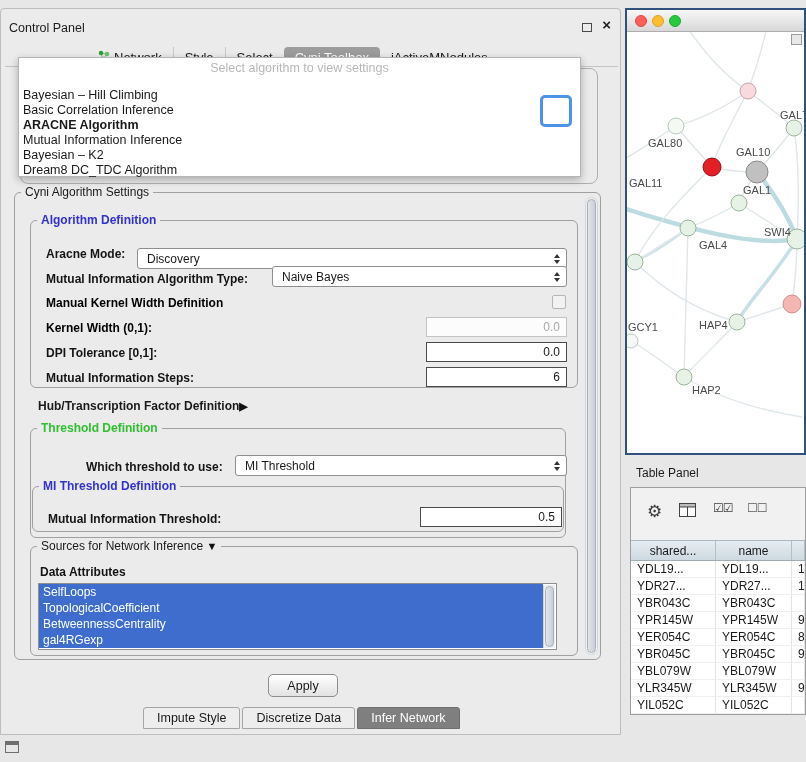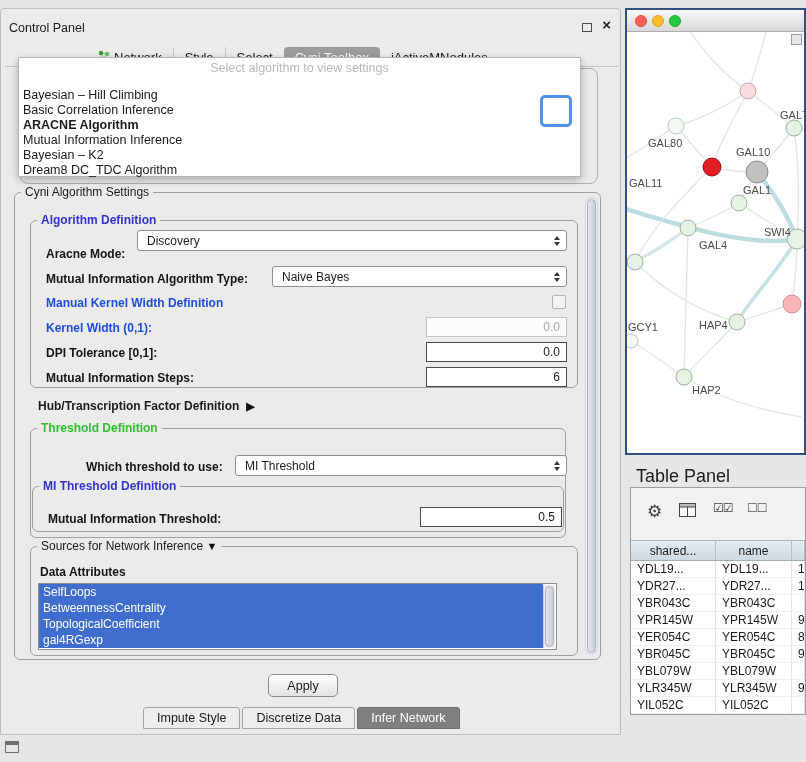--- a/index.html
+++ b/index.html
@@ -38,39 +38,39 @@
   .focus-box { left:540px; top:95px; width:32px; height:32px; background:#fff;
                border:3px solid #4f93e8; border-radius:5px; z-index:11; }
 
   
   .group { position:absolute; border:1px solid #a0a0a0; border-radius:6px; }
   .gtitle { position:absolute; top:-8px; left:6px; background:#ebebeb; padding:0 4px; font-size:12px; white-space:nowrap; }
   .t-blue { color:#3232cd; font-weight:bold; }
   .t-green { color:#2fbf2f; font-weight:bold; }
 
   .lbl { position:absolute; font-size:12px; font-weight:bold; color:#141414; white-space:nowrap; }
-  .lbl.dis { color:#1d4ed8; }
+  .lbl.dis { color:#000000; }
 
   .combo { position:absolute; height:21px; background:#fff; border:1px solid #8f8f8f; border-radius:3px;
            display:flex; align-items:center; font-size:12px; }
   .combo-val { padding-left:9px; flex:1; }
   .arrows { width:16px; display:flex; flex-direction:column; align-items:center; gap:2px; padding-right:2px; }
   .arrows i { display:block; width:0; height:0; border-left:3.5px solid transparent; border-right:3.5px solid transparent; }
   .arrows i.up { border-bottom:4px solid #333; }
   .arrows i.down { border-top:4px solid #333; }
 
   .field { position:absolute; height:20px; background:#fff; border:1px solid #4a4a4a;
            font-size:12px; display:flex; align-items:center; justify-content:flex-end; padding-right:6px; }
   .field.dis { border-color:#c3c3c3; color:#a8a8a8; background:#fcfcfc; }
   .checkbox { position:absolute; width:14px; height:14px; background:#f2f2f2; border:1px solid #b5b5b5; border-radius:2px; }
 
   .sb { position:absolute; background:#eef0f2; border:1px solid #d4d7da; border-radius:7px; }
   .sb .thumb { position:absolute; inset:1px; background:linear-gradient(90deg,#e3e7eb,#c8ced5); border:1px solid #a8b0ba; border-radius:6px; }
 
-  .hub-row { position:absolute; font-weight:bold; font-size:12px; display:flex; align-items:center; gap:7px; }
+  .hub-row { position:absolute; font-weight:bold; font-size:12px; display:flex; align-items:center; }
   .tri { font-size:11px; color:#111; }
 
   .attr-list { position:absolute; background:#fff; border:1px solid #8f8f8f; overflow:hidden; }
   .attr-item { height:16px; line-height:16px; background:#3e6dcd; color:#fff; font-size:12px; padding-left:4px; width:calc(100% - 13px); }
   .list-sb { position:absolute; top:1px; right:1px; bottom:1px; width:12px; background:#eceef0; border-left:1px solid #d0d3d6; }
   .list-sb .thumb { position:absolute; inset:1px; background:linear-gradient(90deg,#e3e7eb,#c8ced5); border:1px solid #a8b0ba; border-radius:5px; }
 
   .btn-apply { position:absolute; left:268px; top:674px; width:70px; height:23px; border:1px solid #8d8d8d; border-radius:5px;
                background:linear-gradient(#ffffff,#e2e2e2); font-size:12.5px; display:flex; align-items:center; justify-content:center; }
 
@@ -80,21 +80,21 @@
   .btab.active { background:#7f7f7f; color:#ffffff; border-color:#6e6e6e; }
 
   
   .netwin { left:625px; top:8px; width:181px; height:447px; border:2px solid #31507c; background:#fff; }
   .net-titlebar { position:relative; height:22px; background:linear-gradient(#f7f7f7,#d8d8d8); border-bottom:1px solid #adadad; }
   .tl { position:absolute; top:5px; width:12px; height:12px; border-radius:50%; }
   .net-canvas { position:relative; height:421px; background:#fff; overflow:hidden; }
   .birdseye { position:absolute; top:2px; right:2px; width:11px; height:11px; border:1px solid #9a9a9a; background:#e8e8e8; }
 
   
-  .tp-label { left:636px; top:466px; font-size:18px; color:#1b1b1b; }
+  .tp-label { left:636px; top:466px; font-size:12px; color:#1b1b1b; }
   .tpwin { left:630px; top:487px; width:176px; height:228px; border:1px solid #9e9e9e; background:#f1f1f1; overflow:hidden; }
   .tp-toolbar { position:relative; height:52px; }
   .tp-icon { position:absolute; top:13px; color:#3c3c3c; }
   .thead { display:flex; height:21px; background:linear-gradient(#e6edf2,#cdd9e1); border-top:1px solid #aab7c0; border-bottom:1px solid #9fadb7; }
   .th { font-size:12px; display:flex; align-items:center; justify-content:center; border-right:1px solid #b3bec6; overflow:hidden; white-space:nowrap; }
   .trow { display:flex; height:17px; background:#fff; border-bottom:1px solid #efefef; }
   .td { font-size:12px; padding-left:6px; display:flex; align-items:center; border-right:1px solid #e4e4e4; overflow:hidden; white-space:nowrap; }
   .c1 { width:85px; } .c2 { width:76px; } .c3 { flex:1; }
 
   .mini-icon { left:5px; top:741px; width:14px; height:12px; border:1.5px solid #6f6f6f; background:#e7e7e7; }
@@ -158,21 +158,21 @@
     <div class="sb" style="right:2px;top:4px;bottom:4px;width:13px;">
       <div class="thumb"></div>
     </div>
   </div>
 
   <div class="group" style="left:30px;top:220px;width:548px;height:168px;">
     <span class="gtitle t-blue">Algorithm Definition</span>
   </div>
 
   <div class="lbl" style="left:46px;top:247px;">Aracne Mode:</div>
-  <div class="combo" style="left:137px;top:230px;width:430px;">
+  <div class="combo" style="left:137px;top:248px;width:430px;">
     <span class="combo-val">Discovery</span>
     <span class="arrows">
         <i class="up"></i>
         <i class="down"></i>
       </span>
   </div>
 
   <div class="lbl" style="left:46px;top:272px;">Mutual Information Algorithm Type:</div>
   <div class="combo" style="left:272px;top:266px;width:295px;">
     <span class="combo-val">Naive Bayes</span>
@@ -219,22 +219,22 @@
 
   <div class="group" style="left:30px;top:546px;width:548px;height:110px;">
     <span class="gtitle">
       <span>Sources for Network Inference</span>
       <span class="tri">▼</span>
     </span>
   </div>
   <div class="lbl" style="left:40px;top:565px;">Data Attributes</div>
   <div class="attr-list" style="left:38px;top:583px;width:519px;height:67px;">
     <div class="attr-item">SelfLoops</div>
+    <div class="attr-item">TopologicalCoefficient</div>
     <div class="attr-item">BetweennessCentrality</div>
-    <div class="attr-item">TopologicalCoefficient</div>
     <div class="attr-item">gal4RGexp</div>
     <div class="list-sb">
         <div class="thumb"></div>
       </div>
   </div>
 
   <div class="btn-apply">Apply</div>
 
   <div class="btabs">
     <div class="btab">Impute Style</div>

